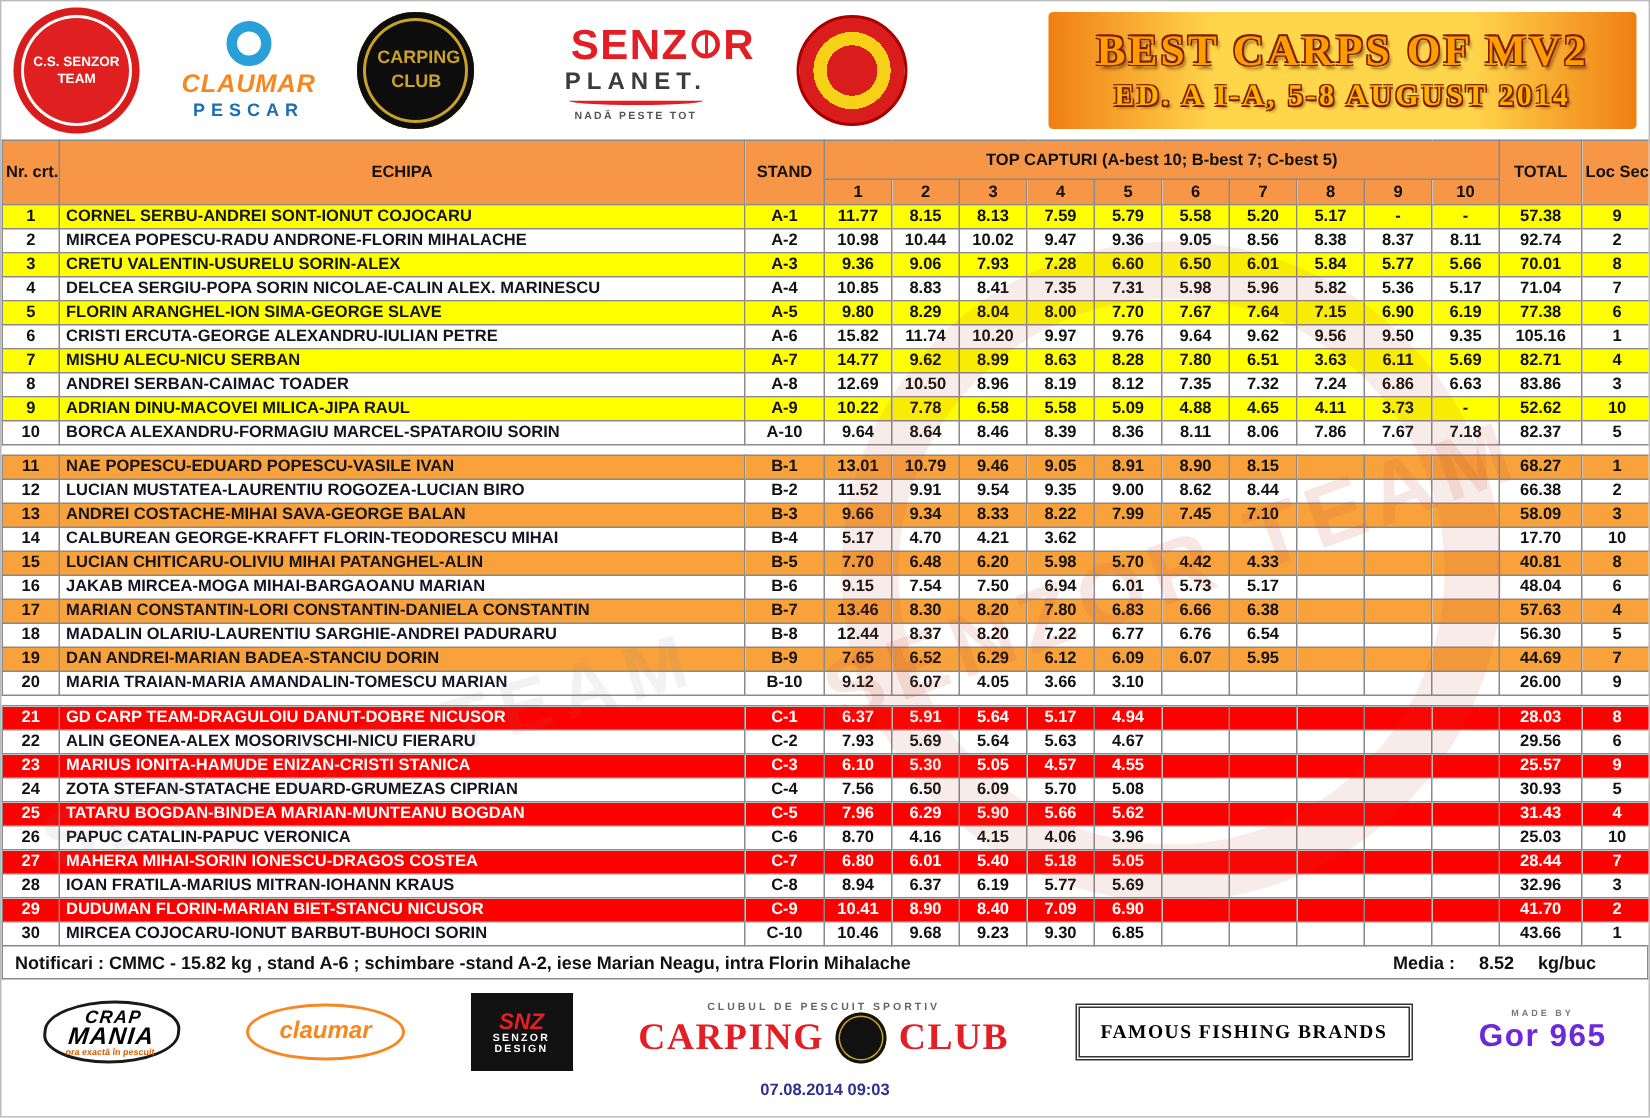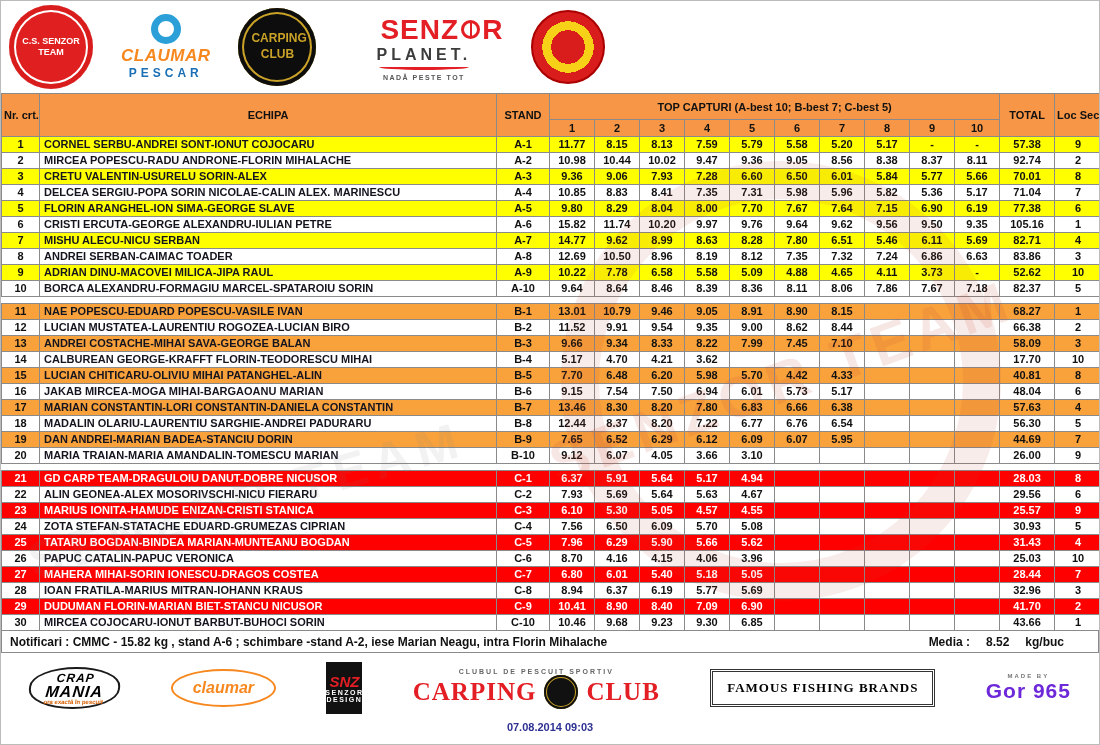--- a/index.html
+++ b/index.html
@@ -64,21 +64,21 @@
                 font-size:12px; font-weight:bold; padding:0 8px; color:#111; }
   .media-group { margin-left:auto; display:flex; gap:16px; padding-right:26px; }
 
   
   .sponsors { height:60px; display:flex; align-items:center; justify-content:space-between; padding:0 28px; margin-top:5px; }
   .crap-mania { border:2px solid #1a1a1a; border-radius:50% / 46%; transform:skewX(-6deg); padding:2px 14px; text-align:center; }
   .cm-1 { font-size:12px; font-weight:bold; font-style:italic; letter-spacing:1px; }
   .cm-2 { font-size:16px; font-weight:bold; font-style:italic; letter-spacing:1px; line-height:.9; }
   .cm-tag { font-size:6px; color:#d85f00; font-weight:bold; }
   .claumar-foot { border:2px solid #f6881f; border-radius:50% / 50%; padding:8px 20px; color:#f6881f; font-weight:bold; font-style:italic; font-size:16px; }
-  .snz { width:36px; height:52px; background:#111; display:flex; flex-direction:column; align-items:center; justify-content:center; }
+  .snz { width:68px; height:52px; background:#111; display:flex; flex-direction:column; align-items:center; justify-content:center; }
   .snz-1 { color:#e31e24; font-weight:bold; font-style:italic; font-size:15px; line-height:1; }
   .snz-2, .snz-3 { color:#fff; font-size:7px; letter-spacing:1.5px; font-weight:bold; }
   .carping-foot { text-align:center; }
   .cf-top { font-size:7px; color:#666; letter-spacing:2px; font-weight:bold; }
   .cf-row { display:flex; align-items:center; gap:8px; justify-content:center; }
   .cf-word { color:#e31e24; font-weight:bold; font-size:25px; font-family:"Liberation Serif", serif; letter-spacing:1px; }
   .cf-circle { width:34px; height:34px; border-radius:50%; background:#111; box-shadow:inset 0 0 0 2px #111, inset 0 0 0 3px #c9a227; }
   .famous { border:3px double #333; padding:8px 14px; text-align:center; font-family:"Liberation Serif", serif; font-weight:bold; font-size:13px; letter-spacing:1px; }
   .gor { text-align:center; }
   .gor-made { font-size:6px; color:#777; letter-spacing:2px; font-weight:bold; }
@@ -116,20 +116,24 @@
       <div class="sp-line1">
         <span>SENZ</span>
           <span class="sp-globe"></span>
           <span>R</span>
       </div>
       <div class="sp-line2">PLANET.</div>
       <div class="sp-swoosh"></div>
       <div class="sp-tag">NADĂ PESTE TOT</div>
     </div>
     <div class="logo-crest"></div>
+    <div class="title-block">
+      <div class="title-1">BEST CARPS OF MV2</div>
+      <div class="title-2">ED. A I-A, 5-8 AUGUST 2014</div>
+    </div>
   </header>
 
   <table class="results">
     <colgroup>
       <col style="width:38px">
         <col style="width:457px">
         <col style="width:53px">
       <col style="width:45px">
         <col style="width:45px">
         <col style="width:45px">
@@ -272,21 +276,21 @@
           <td class="nr">7</td>
           <td class="team">MISHU ALECU-NICU SERBAN</td>
           <td class="stand">A-7</td>
           <td class="cap">14.77</td>
           <td class="cap">9.62</td>
           <td class="cap">8.99</td>
           <td class="cap">8.63</td>
           <td class="cap">8.28</td>
           <td class="cap">7.80</td>
           <td class="cap">6.51</td>
-          <td class="cap">5.46</td>
+          <td class="cap">3.63</td>
           <td class="cap">6.11</td>
           <td class="cap">5.69</td>
           <td class="total">82.71</td>
           <td class="loc">4</td>
         </tr>
         <tr class="gA">
           <td class="nr">8</td>
           <td class="team">ANDREI SERBAN-CAIMAC TOADER</td>
           <td class="stand">A-8</td>
           <td class="cap">12.69</td>

